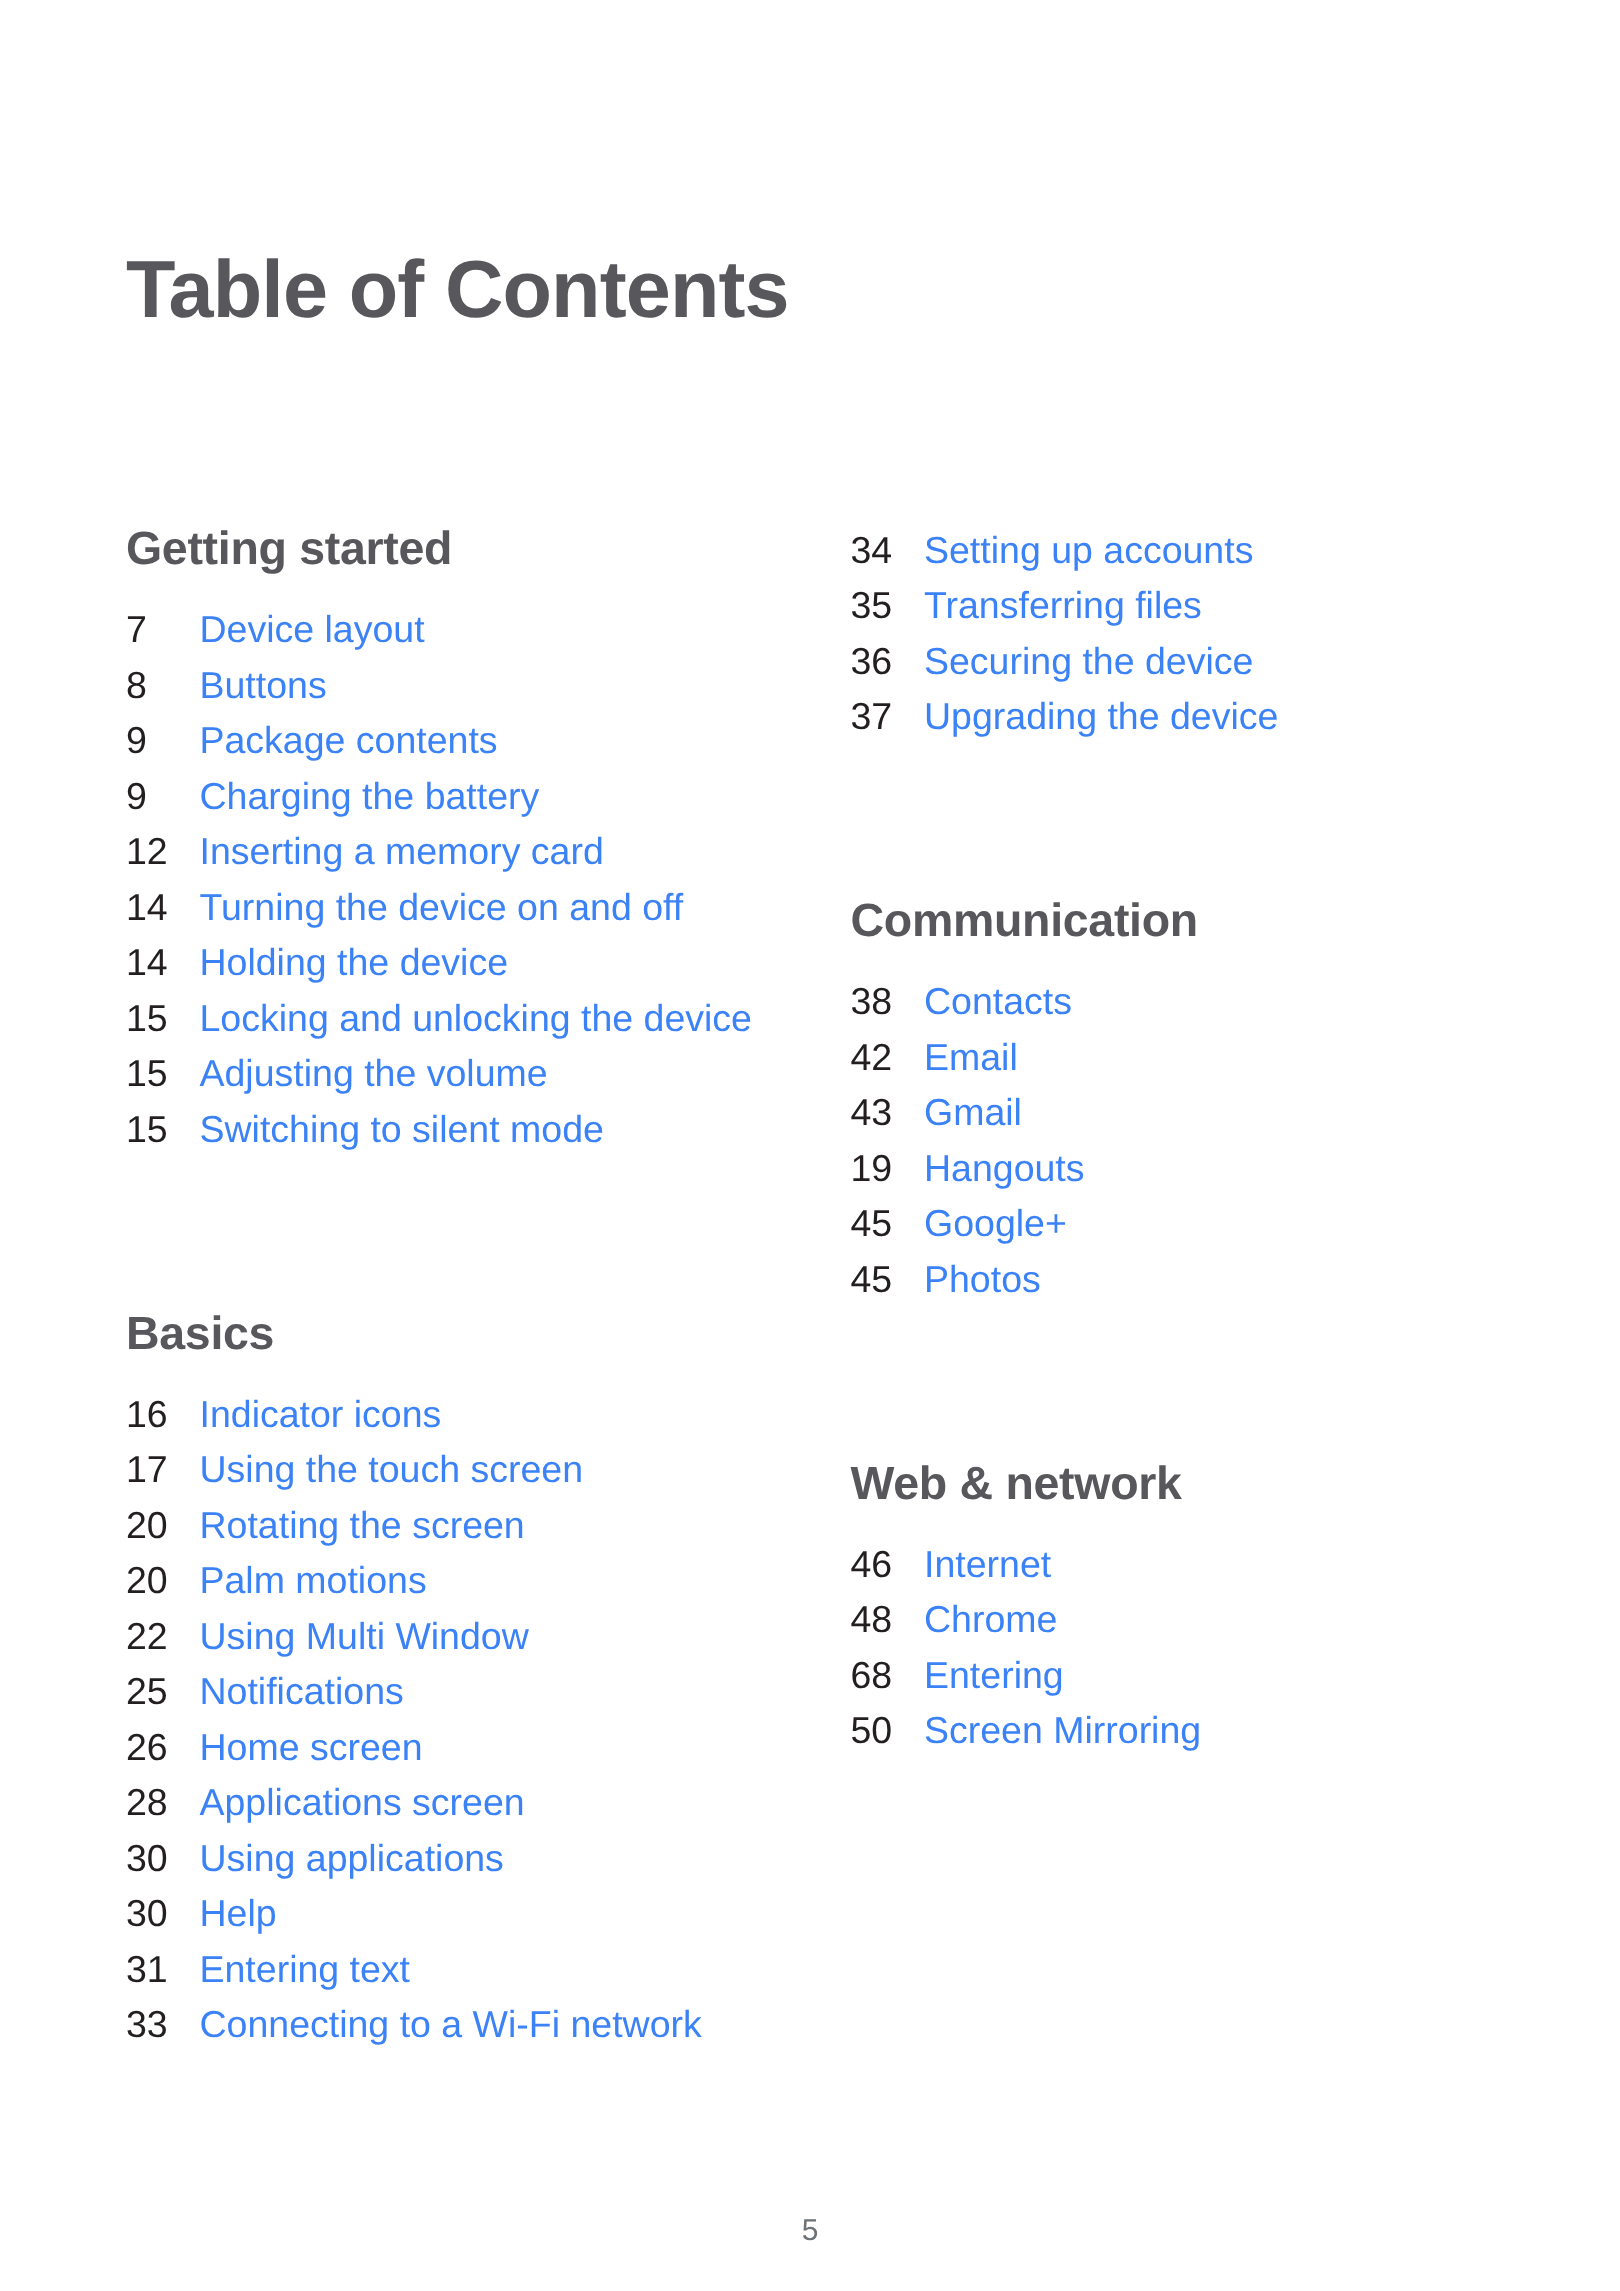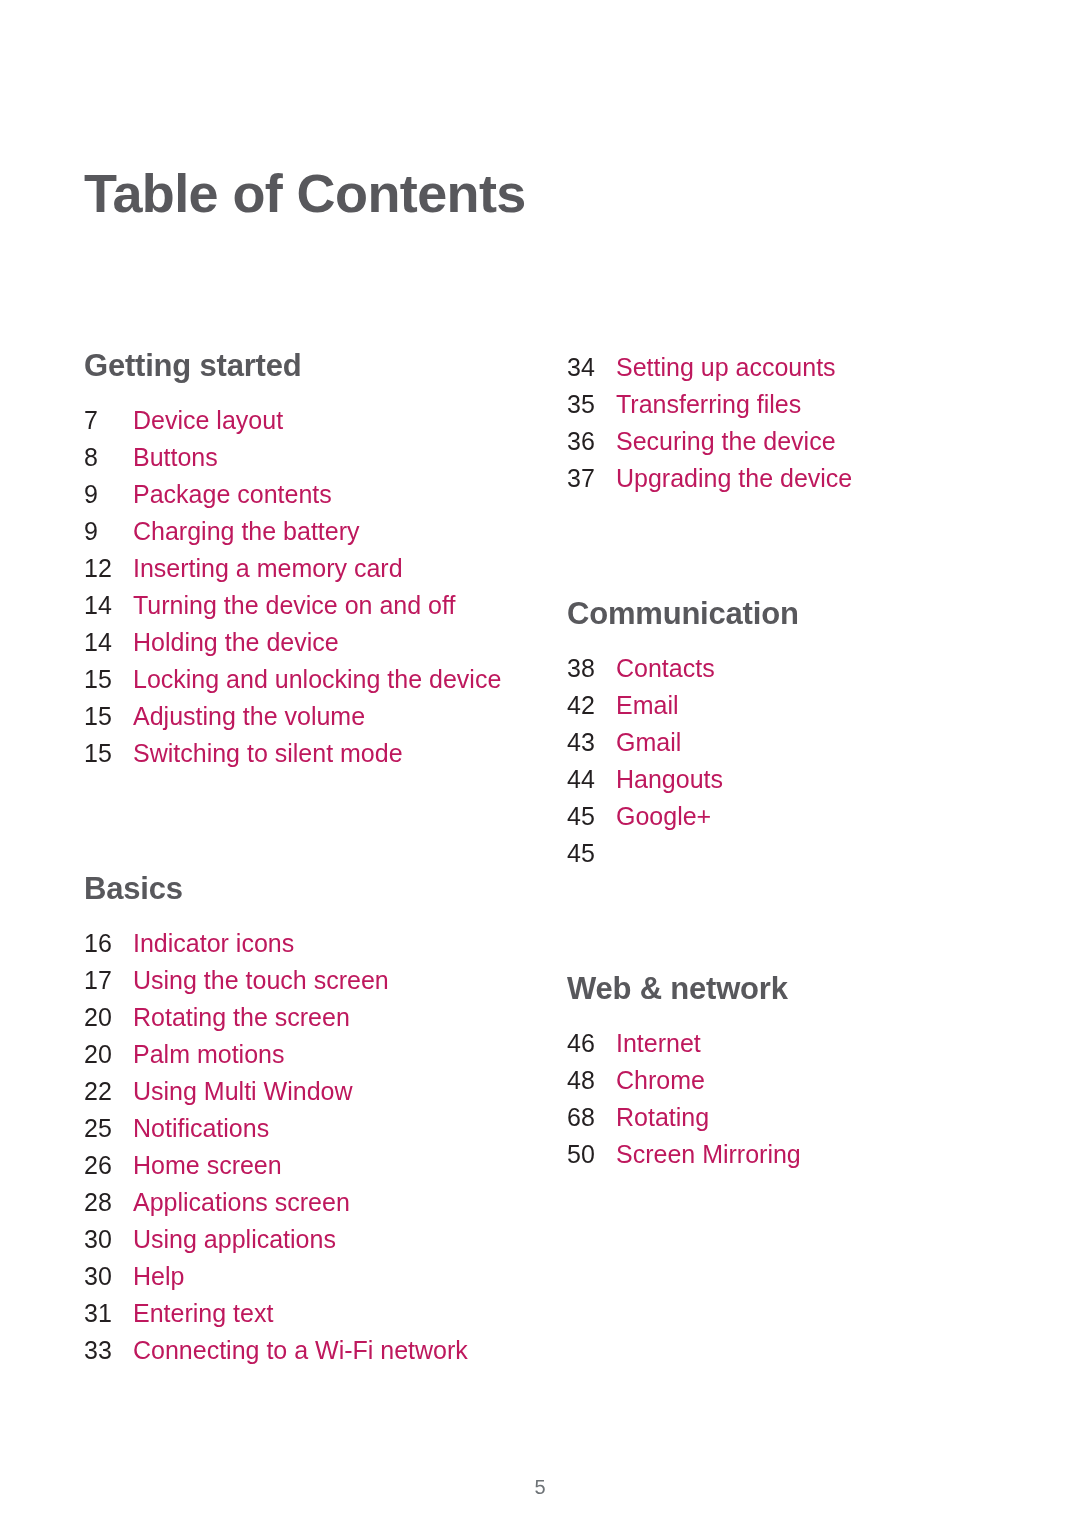--- a/index.html
+++ b/index.html
@@ -79,21 +79,21 @@
     line-height: 37px;
     white-space: nowrap;
   }
   .entry-page {
     flex: 0 0 49px;
     text-align: left;
     color: #231f20;
   }
   .entry-label {
     flex: 1 1 auto;
-    color: #be185d;
+    color: #3b82f6;
   }
 
   
   .folio {
     position: absolute;
     left: 0;
     top: 1476px;
     width: 1080px;
     text-align: center;
     font-size: 20px;
@@ -238,46 +238,47 @@
             </li>
             <li class="entry">
               <span class="entry-page">42</span>
               <span class="entry-label">Email</span>
             </li>
             <li class="entry">
               <span class="entry-page">43</span>
               <span class="entry-label">Gmail</span>
             </li>
             <li class="entry">
-              <span class="entry-page">44</span>
+              <span class="entry-page">19</span>
               <span class="entry-label">Hangouts</span>
             </li>
             <li class="entry">
               <span class="entry-page">45</span>
               <span class="entry-label">Google+</span>
             </li>
             <li class="entry">
               <span class="entry-page">45</span>
+              <span class="entry-label">Photos</span>
             </li>
           </ul>
         </div>
         <div class="section">
           <div class="section-heading">Web &amp; network</div>
           <ul class="entry-list">
             <li class="entry">
               <span class="entry-page">46</span>
               <span class="entry-label">Internet</span>
             </li>
             <li class="entry">
               <span class="entry-page">48</span>
               <span class="entry-label">Chrome</span>
             </li>
             <li class="entry">
               <span class="entry-page">68</span>
-              <span class="entry-label">Rotating</span>
+              <span class="entry-label">Entering</span>
             </li>
             <li class="entry">
               <span class="entry-page">50</span>
               <span class="entry-label">Screen Mirroring</span>
             </li>
           </ul>
         </div>
       </div>
   </div>
 

